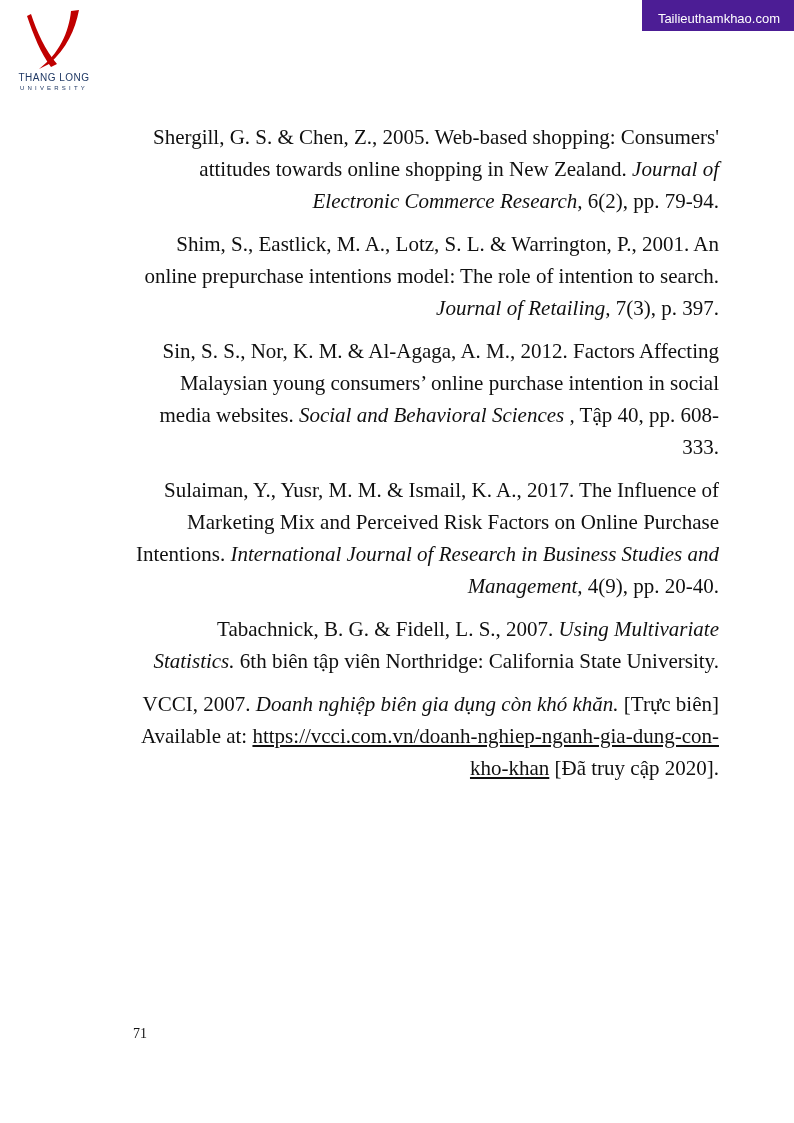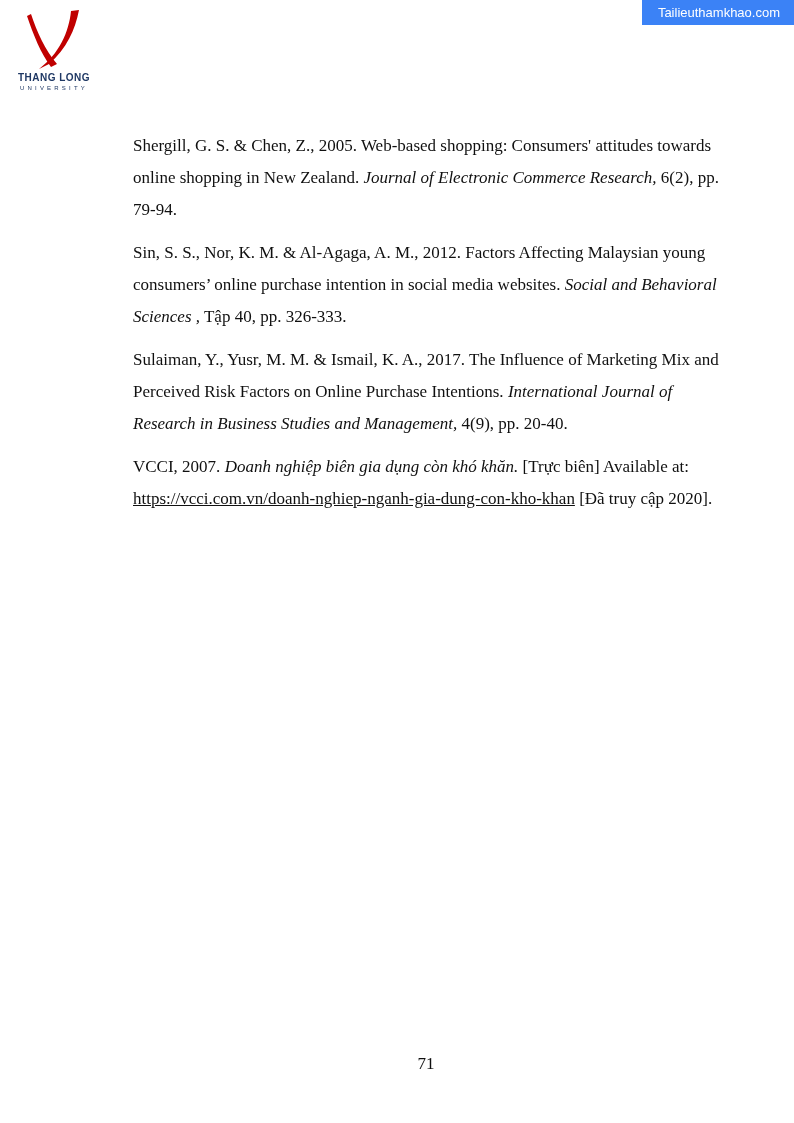--- a/index.html
+++ b/index.html
@@ -10,74 +10,73 @@
     margin: 0 auto;
     background: #ffffff;
     overflow: hidden;
     font-family: "Liberation Serif", serif;
     color: #101010;
   }
   .banner {
     position: absolute;
     top: 0;
     right: 0;
-    background: #3b82f6;
+    background: #4c1d95;
     color: #ffffff;
     font-family: "Liberation Sans", sans-serif;
     font-size: 13px;
     line-height: 17px;
-    padding: 4px 14px 4px 16px;
+    padding: 10px 14px 4px 16px;
   }
   .logo {
     position: absolute;
     top: 8px;
     left: 10px;
     width: 88px;
     text-align: center;
   }
   .logo-mark { display: block; margin: 0 auto 2px auto; }
   .logo-name {
     color: #1f3864;
     font-family: "Liberation Sans", sans-serif;
-    font-weight: bold;
+    font-weight: normal;
     font-size: 10px;
     letter-spacing: 0.5px;
     white-space: nowrap;
   }
   .logo-sub {
     color: #1f3864;
     font-family: "Liberation Sans", sans-serif;
     font-size: 6px;
     letter-spacing: 3.2px;
     margin-top: 2px;
     white-space: nowrap;
   }
   .content {
     position: absolute;
     left: 133px;
-    top: 130px;
+    top: 121px;
     width: 586px;
-    font-size: 17px;
+    font-size: 21px;
     line-height: 32px;
-    text-align: left;
+    text-align: right;
   }
   p.reference { margin: 0 0 11px 0; }
   .italic { font-style: italic; }
   .ref-link {
     color: #101010;
     text-decoration: underline;
   }
   .footer {
     position: absolute;
     left: 133px;
     width: 586px;
     top: 1026px;
-    text-align: center;
-    font-size: 17px;
-    margin-top: 28px;
+    text-align: left;
+    font-size: 14px;
   }
 </style>
 </head>
 <body>
 
 <div class="page">
 
   <div class="banner">
     <span>Tailieuthamkhao.com</span>
   </div>
@@ -86,20 +85,22 @@
     <svg class="logo-mark" width="66" height="62" viewBox="0 0 66 62" aria-hidden="true">
       <path d="M10 6 C16 24 24 42 36 56 L30 59 C20 46 12 26 6 8 Z" fill="#c00000"></path>
       <path d="M58 2 C54 22 46 40 28 56 L18 61 C38 46 48 24 50 3 Z" fill="#c00000"></path>
     </svg>
     <div class="logo-name">THANG LONG</div>
     <div class="logo-sub">UNIVERSITY</div>
   </div>
 
   <div class="content">
       <p class="reference"><span class="">Shergill, G. S. &amp; Chen, Z., 2005. Web-based shopping: Consumers' attitudes towards online shopping in New Zealand. </span><span class="italic">Journal of Electronic Commerce Research,</span><span class=""> 6(2), pp. 79-94.</span></p>
-      <p class="reference"><span class="">Sin, S. S., Nor, K. M. &amp; Al-Agaga, A. M., 2012. Factors Affecting Malaysian young consumers’ online purchase intention in social media websites. </span><span class="italic">Social and Behavioral Sciences ,</span><span class=""> Tập 40, pp. 326-333.</span></p>
+      <p class="reference"><span class="">Shim, S., Eastlick, M. A., Lotz, S. L. &amp; Warrington, P., 2001. An online prepurchase intentions model: The role of intention to search. </span><span class="italic">Journal of Retailing,</span><span class=""> 7(3), p. 397.</span></p>
+      <p class="reference"><span class="">Sin, S. S., Nor, K. M. &amp; Al-Agaga, A. M., 2012. Factors Affecting Malaysian young consumers’ online purchase intention in social media websites. </span><span class="italic">Social and Behavioral Sciences ,</span><span class=""> Tập 40, pp. 608-333.</span></p>
       <p class="reference"><span class="">Sulaiman, Y., Yusr, M. M. &amp; Ismail, K. A., 2017. The Influence of Marketing Mix and Perceived Risk Factors on Online Purchase Intentions. </span><span class="italic">International Journal of Research in Business Studies and Management,</span><span class=""> 4(9), pp. 20-40.</span></p>
+      <p class="reference"><span class="">Tabachnick, B. G. &amp; Fidell, L. S., 2007. </span><span class="italic">Using Multivariate Statistics.</span><span class=""> 6th biên tập viên Northridge: California State University.</span></p>
       <p class="reference"><span class="">VCCI, 2007. </span><span class="italic">Doanh nghiệp biên gia dụng còn khó khăn.</span><span class=""> [Trực biên] Available at: </span><a class="ref-link" href="#">https://vcci.com.vn/doanh-nghiep-nganh-gia-dung-con-kho-khan</a><span class=""> [Đã truy cập 2020].</span></p>
     </div>
 
   <div class="footer">71</div>
 
 </div>
 
 </body></html>

